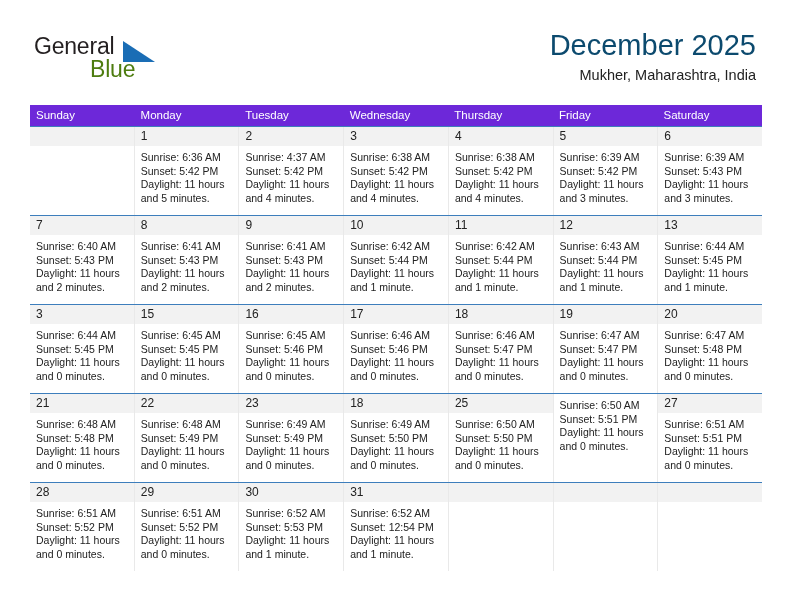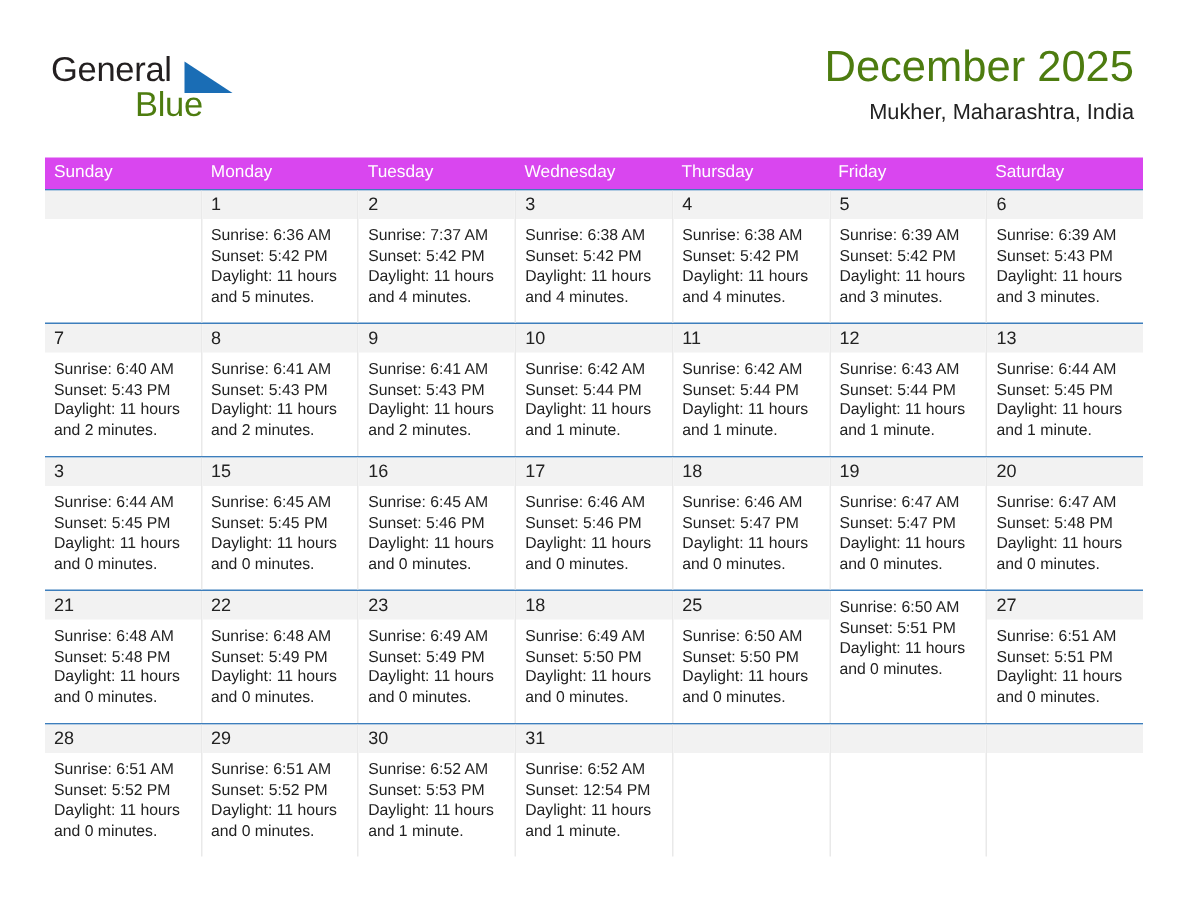--- a/index.html
+++ b/index.html
@@ -66,21 +66,21 @@
   }
 
   .title-block {
     position: absolute;
     right: 36px;
     top: 28px;
     text-align: right;
   }
   .month-title {
     font-size: 29px;
-    color: #4d7c0f;
+    color: #0c4a6e;
     line-height: 34px;
     white-space: nowrap;
     font-weight: normal;
   }
   .location {
     font-size: 14.5px;
     color: #222222;
     line-height: 20px;
     margin-top: 3px;
     white-space: nowrap;
@@ -88,21 +88,21 @@
 
   
   .calendar {
     position: absolute;
     left: 30px;
     top: 105px;
     width: 732px;
   }
   .weekdays {
     display: flex;
-    background: #d946ef;
+    background: #6d28d9;
     height: 21px;
   }
   .weekday {
     flex: 1 1 0;
     color: #ffffff;
     font-size: 11.5px;
     line-height: 21px;
     padding-left: 6px;
     box-sizing: border-box;
     white-space: nowrap;
@@ -192,21 +192,21 @@
         <div class="day-info">
           <div>Sunrise: 6:36 AM</div>
           <div>Sunset: 5:42 PM</div>
           <div>Daylight: 11 hours</div>
           <div>and 5 minutes.</div>
         </div>
       </div>
       <div class="day-cell">
         <div class="day-num">2</div>
         <div class="day-info">
-          <div>Sunrise: 7:37 AM</div>
+          <div>Sunrise: 4:37 AM</div>
           <div>Sunset: 5:42 PM</div>
           <div>Daylight: 11 hours</div>
           <div>and 4 minutes.</div>
         </div>
       </div>
       <div class="day-cell">
         <div class="day-num">3</div>
         <div class="day-info">
           <div>Sunrise: 6:38 AM</div>
           <div>Sunset: 5:42 PM</div>

